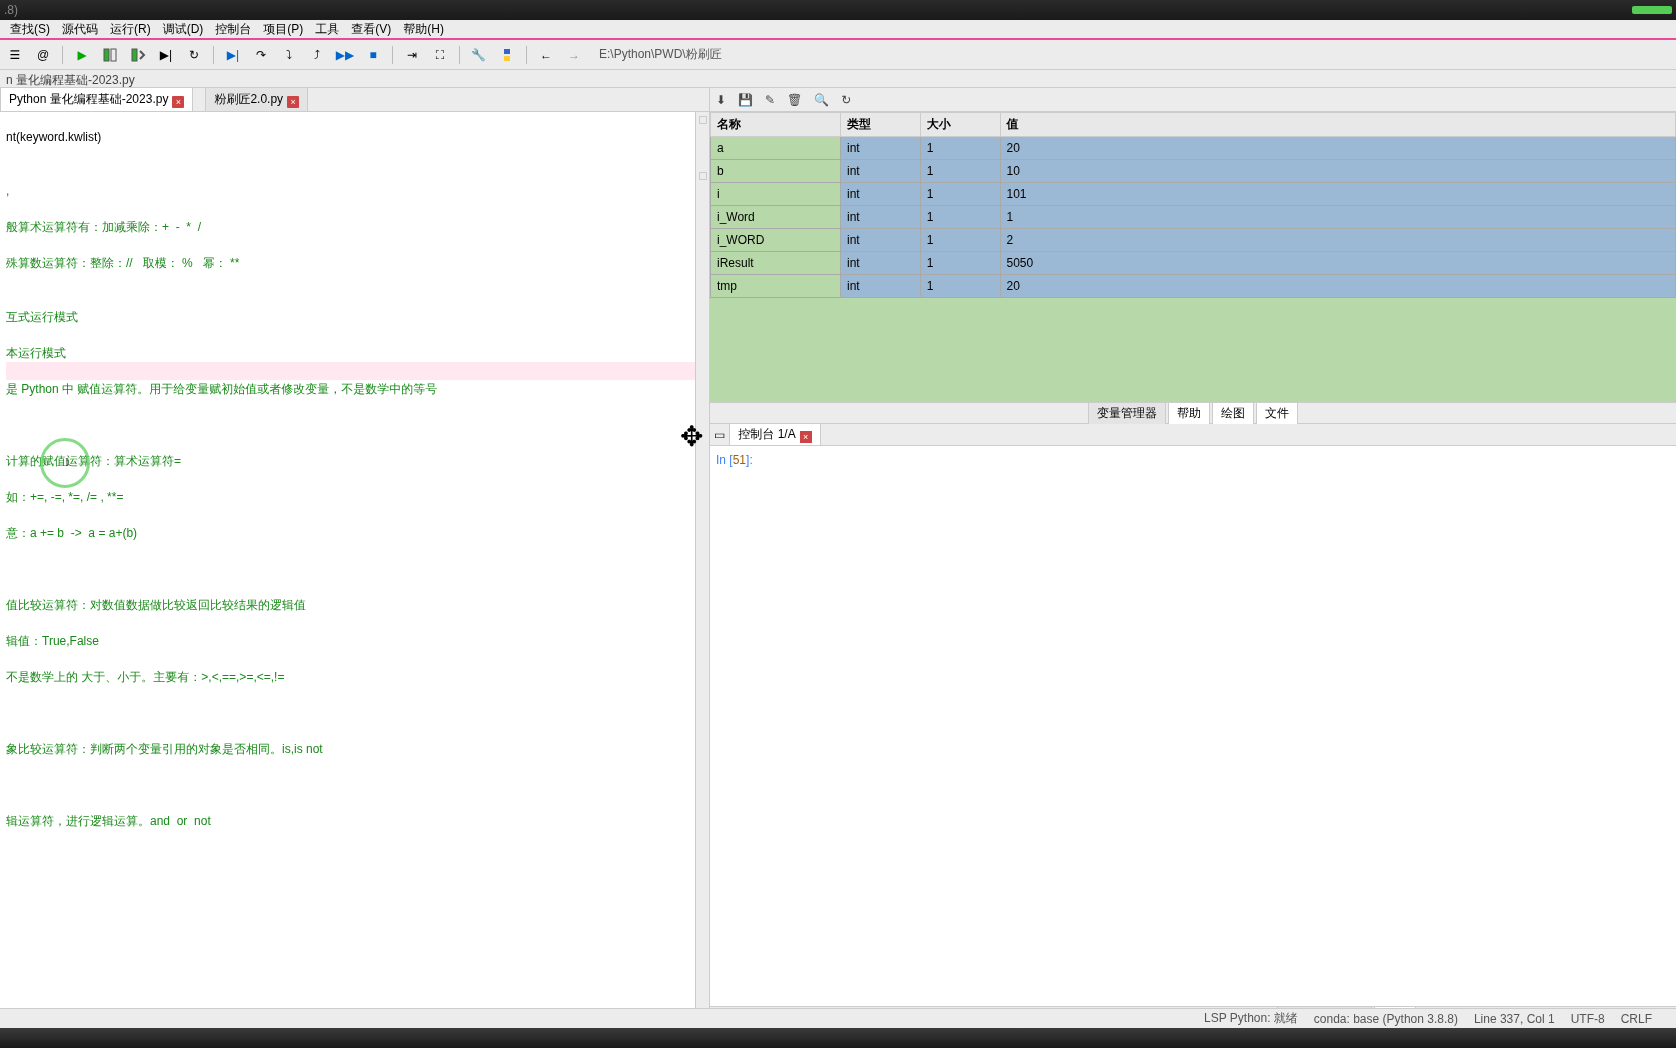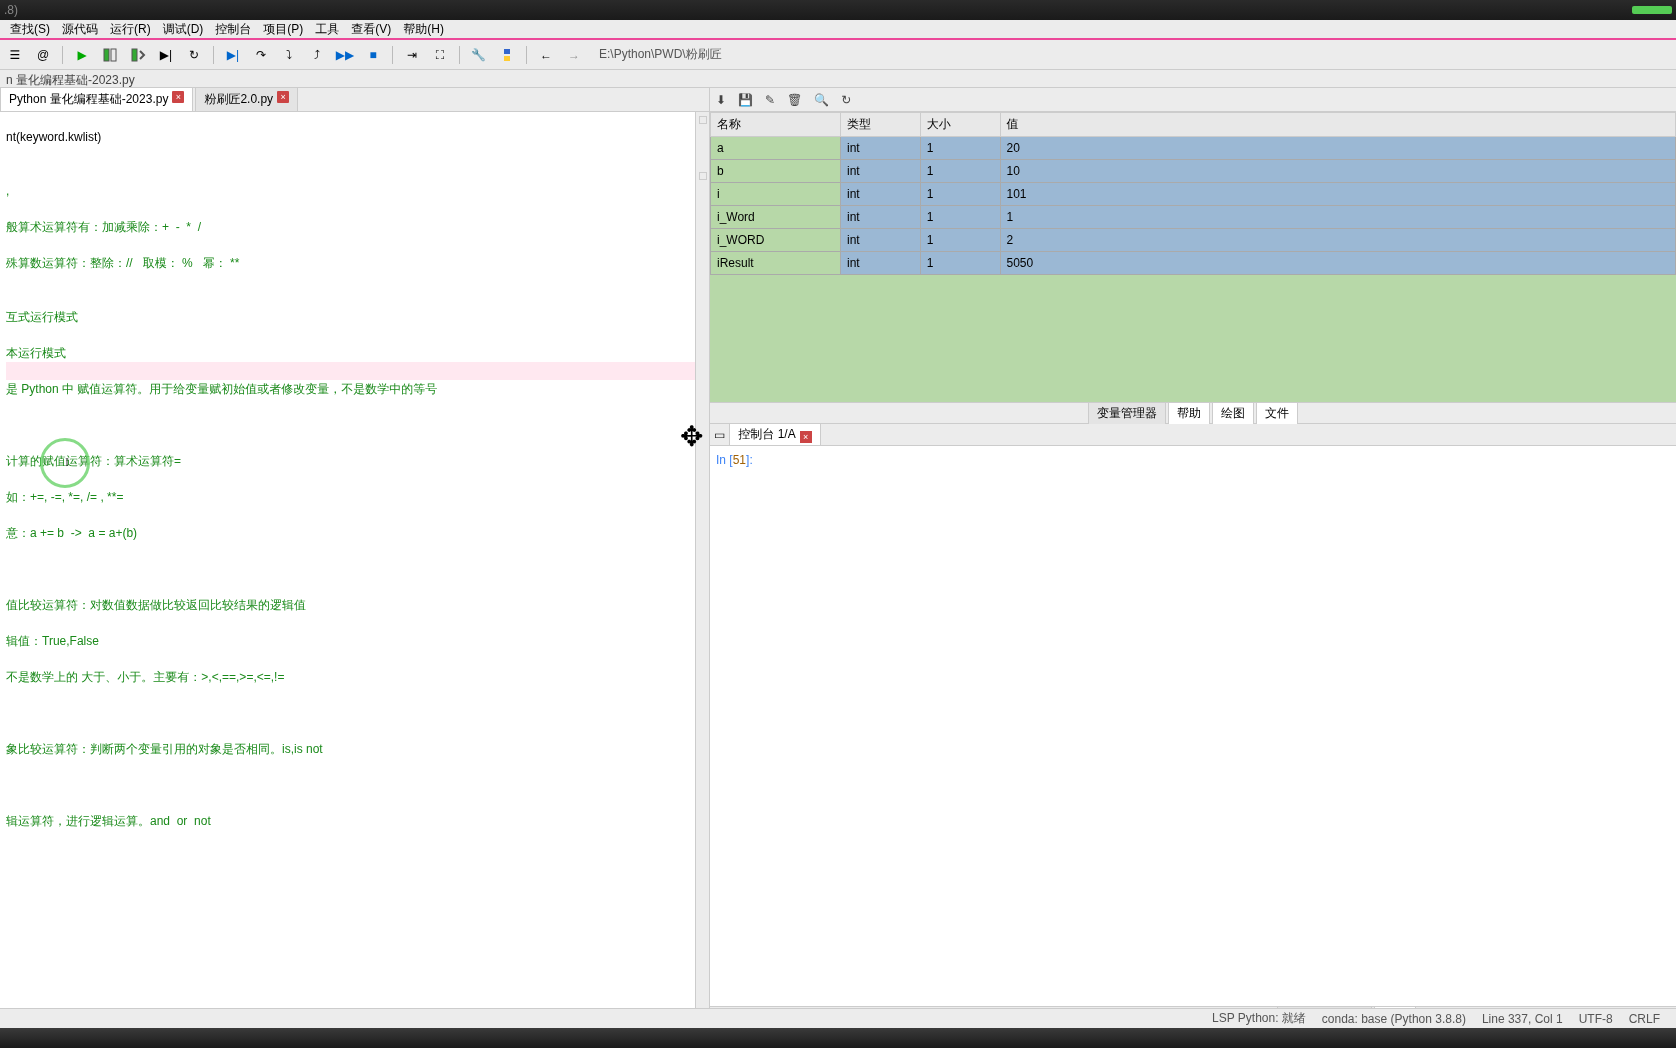--- a/index.html
+++ b/index.html
@@ -10,47 +10,47 @@
 .menu-bar{height:20px;background:#ececec;display:flex;align-items:center;padding:0 4px;border-bottom:2px solid #ec4899}
 .menu-bar span{padding:2px 6px;cursor:pointer}
 .toolbar{height:30px;background:#ececec;display:flex;align-items:center;padding:0 4px;border-bottom:1px solid #ccc;gap:6px}
 .tb-btn{width:22px;height:22px;display:flex;align-items:center;justify-content:center;border-radius:2px;cursor:pointer}
 .tb-sep{width:1px;height:18px;background:#bbb;margin:0 2px}
 .path-bar{color:#555;padding-left:8px}
 .file-bar{height:18px;background:#ececec;border-bottom:1px solid #ccc;padding:2px 6px;color:#444}
 .main{display:flex;height:calc(100% - 108px)}
 .left{flex:0 0 710px;display:flex;flex-direction:column;border-right:1px solid #ccc}
 .tabs{height:24px;background:#ececec;display:flex;align-items:end;border-bottom:1px solid #ccc}
-.tab{padding:3px 8px;background:#fff;border:1px solid #ccc;border-bottom:none;margin-right:2px;display:flex;align-items:flex-start;gap:4px}
+.tab{padding:3px 8px;background:#fff;border:1px solid #ccc;border-bottom:none;margin-right:12px;display:flex;align-items:flex-end;gap:4px}
 .tab.inactive{background:#e4e4e4}
 .tab .close{background:#c44;color:#fff;width:12px;height:12px;display:inline-flex;align-items:center;justify-content:center;font-size:9px;border-radius:1px}
 .editor{flex:1;background:#fff;position:relative;overflow:hidden}
 .editor-content{padding:16px 6px;font-family:Consolas,monospace;font-size:13px;line-height:1.5;color:#000;white-space:pre}
 .green{color:#1a8a1a}
 .hl{background:#ffe8f0}
 .cursor-circle{position:absolute;left:40px;top:326px;width:50px;height:50px;border:3px solid #5c5;border-radius:50%;opacity:0.7;pointer-events:none}
 .fold{position:absolute;right:0;top:0;width:14px;height:100%;background:#ececec;border-left:1px solid #ccc}
 .right{flex:1;display:flex;flex-direction:column}
 .var-toolbar{height:24px;background:#ececec;border-bottom:1px solid #ccc;display:flex;align-items:center;padding:0 6px;gap:12px}
 .vt-btn{cursor:pointer;color:#444}
 .var-table{flex:0 0 290px;overflow:auto;background:#b7d8a8}
 table{width:100%;border-collapse:collapse}
-th{background:#e8e8e8;border:1px solid #ccc;padding:3px 6px;text-align:left;font-weight:normal}
+th{background:#e8e8e8;border:1px solid #ccc;padding:3px 6px;text-align:left;font-weight:bold}
 td{border:1px solid #aaa;padding:4px 6px;background:#9bb8d4}
 td:first-child{background:#b7d8a8}
 .pane-tabs{height:22px;background:#ececec;display:flex;justify-content:center;gap:2px;border-top:1px solid #ccc;border-bottom:1px solid #ccc;align-items:center}
 .ptab{padding:2px 8px;border:1px solid #ccc;background:#fff;cursor:pointer}
 .ptab.active{background:#e4e4e4}
 .console-tabs{height:22px;background:#ececec;display:flex;align-items:center;padding:0 4px;border-bottom:1px solid #ccc;gap:4px}
 .ctab{padding:2px 8px;border:1px solid #ccc;background:#fff;display:flex;align-items:flex-end;gap:4px}
 .console{flex:1;background:#fff;padding:6px;font-family:Consolas,monospace;font-size:13px}
 .console .prompt{color:#3b82f6}
 .console .num{color:#a16207;font-weight:normal}
 .btabs{height:22px;background:#ececec;display:flex;justify-content:flex-end;gap:2px;border-top:1px solid #ccc;align-items:center;padding-right:260px}
-.status-bar{position:absolute;bottom:20px;left:0;right:0;height:20px;background:#ececec;border-top:1px solid #ccc;display:flex;justify-content:flex-end;align-items:center;padding:0 16px;gap:16px;color:#555}
+.status-bar{position:absolute;bottom:20px;left:0;right:0;height:20px;background:#ececec;border-top:1px solid #ccc;display:flex;justify-content:flex-end;align-items:center;padding:0 24px;gap:16px;color:#555}
 .taskbar{position:absolute;bottom:0;left:0;right:0;height:20px;background:linear-gradient(#3a3a3a,#1a1a1a)}
 .drag-cursor{position:absolute;left:680px;top:420px;font-size:28px;color:#000;pointer-events:none}
 svg{width:16px;height:16px}
 .sq{width:8px;height:8px;border:1px solid #ccc;position:absolute}
 </style>
 </head>
 <body>
 
 <div class="title-bar">
   <span>.8)</span>
@@ -188,20 +188,26 @@
               <td>int</td>
               <td>1</td>
               <td>2</td>
             </tr>
             <tr>
               <td>iResult</td>
               <td>int</td>
               <td>1</td>
               <td>5050</td>
             </tr>
+            <tr>
+              <td>tmp</td>
+              <td>int</td>
+              <td>1</td>
+              <td>20</td>
+            </tr>
           </tbody>
       </table>
     </div>
     <div class="pane-tabs">
       <span class="ptab active">变量管理器</span>
       <span class="ptab">帮助</span>
       <span class="ptab">绘图</span>
       <span class="ptab">文件</span>
     </div>
     <div class="console-tabs">

